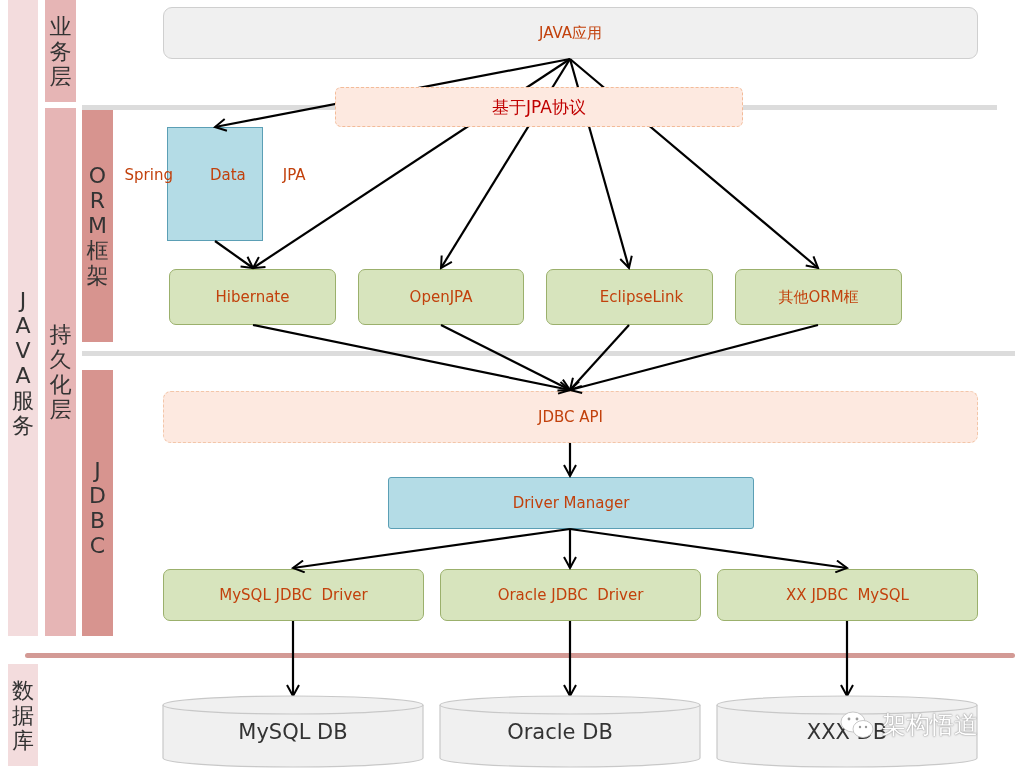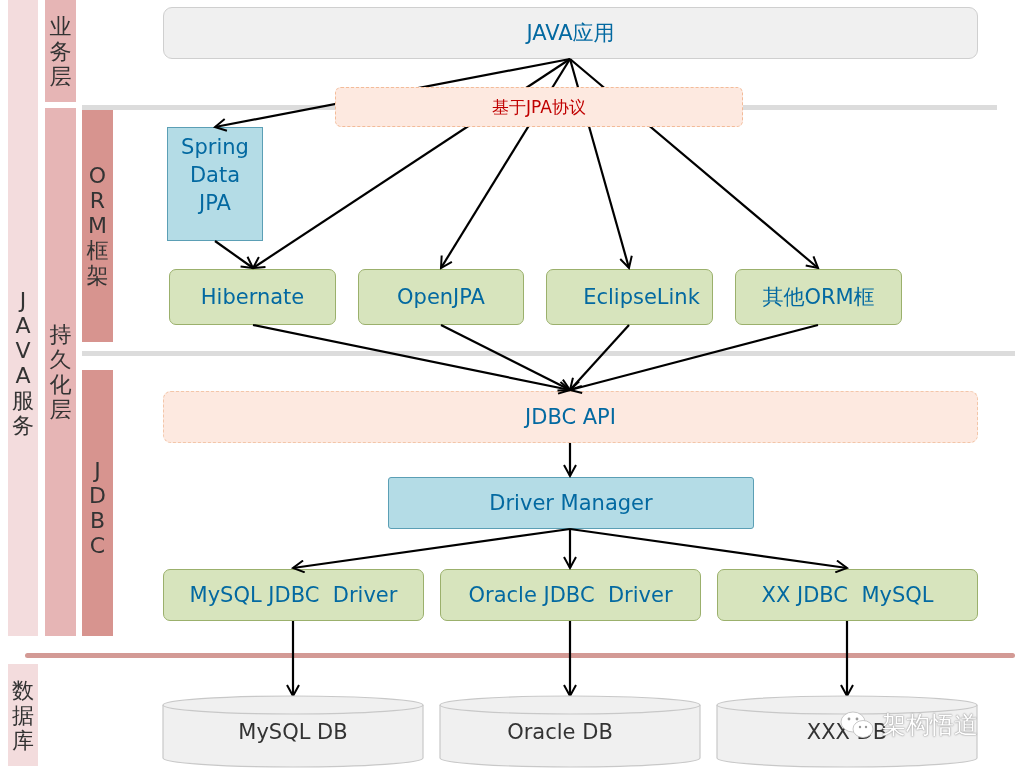--- a/index.html
+++ b/index.html
@@ -5,27 +5,27 @@
   html,body{margin:0;padding:0;background:#fff;}
   body{width:1017px;height:769px;position:relative;overflow:hidden;font-family:"DejaVu Sans","Liberation Sans",sans-serif;color:#333;}
   .abs{position:absolute;box-sizing:border-box;}
   .vlabel{display:flex;flex-direction:column;align-items:center;justify-content:center;font-size:22px;line-height:25px;color:#333;text-align:center;}
   .vlabel span{display:block;}
   .col1{background:#f3dcdd;}
   .col2{background:#e6b5b5;}
   .col3{background:#d7948f;}
   .hline{height:5px;background:#dcdcdc;}
   .hline-red{height:5px;background:#d39a95;border-radius:3px;}
-  .box{display:flex;align-items:center;justify-content:center;text-align:center;font-size:21px;color:#0369a1;}
+  .box{display:flex;align-items:center;justify-content:center;text-align:center;font-size:15px;color:#c2410c;}
   .app{background:#f0f0f0;border:1px solid #cfcfcf;border-radius:9px;}
   .jpa{background:#fde9e0;border:1.5px dashed #f3bb98;border-radius:6px;color:#c00000;font-size:17px;}
   .jdbcapi{background:#fde9e0;border:1.5px dashed #f3c6a9;border-radius:8px;}
   .blue{background:#b4dce6;border:1px solid #5b9fb5;}
   .green{background:#d7e4bd;border:1px solid #9bb06c;border-radius:7px;}
-  .spring{flex-direction:column;line-height:28px;}
+  .spring{flex-direction:row;line-height:28px;gap:37px;}
   svg.overlay{position:absolute;left:0;top:0;pointer-events:none;}
   .db-label{font-size:21px;color:#333;}
   .wm{font-size:24px;color:#fff;text-shadow:0 0 1px #888,0 0 2px #999;}
 </style>
 </head>
 <body>
 
 <div class="abs col1 vlabel" style="left:8px;top:0;width:30px;height:636px;padding-top:90px;">
   <span>J</span>
   <span>A</span>

